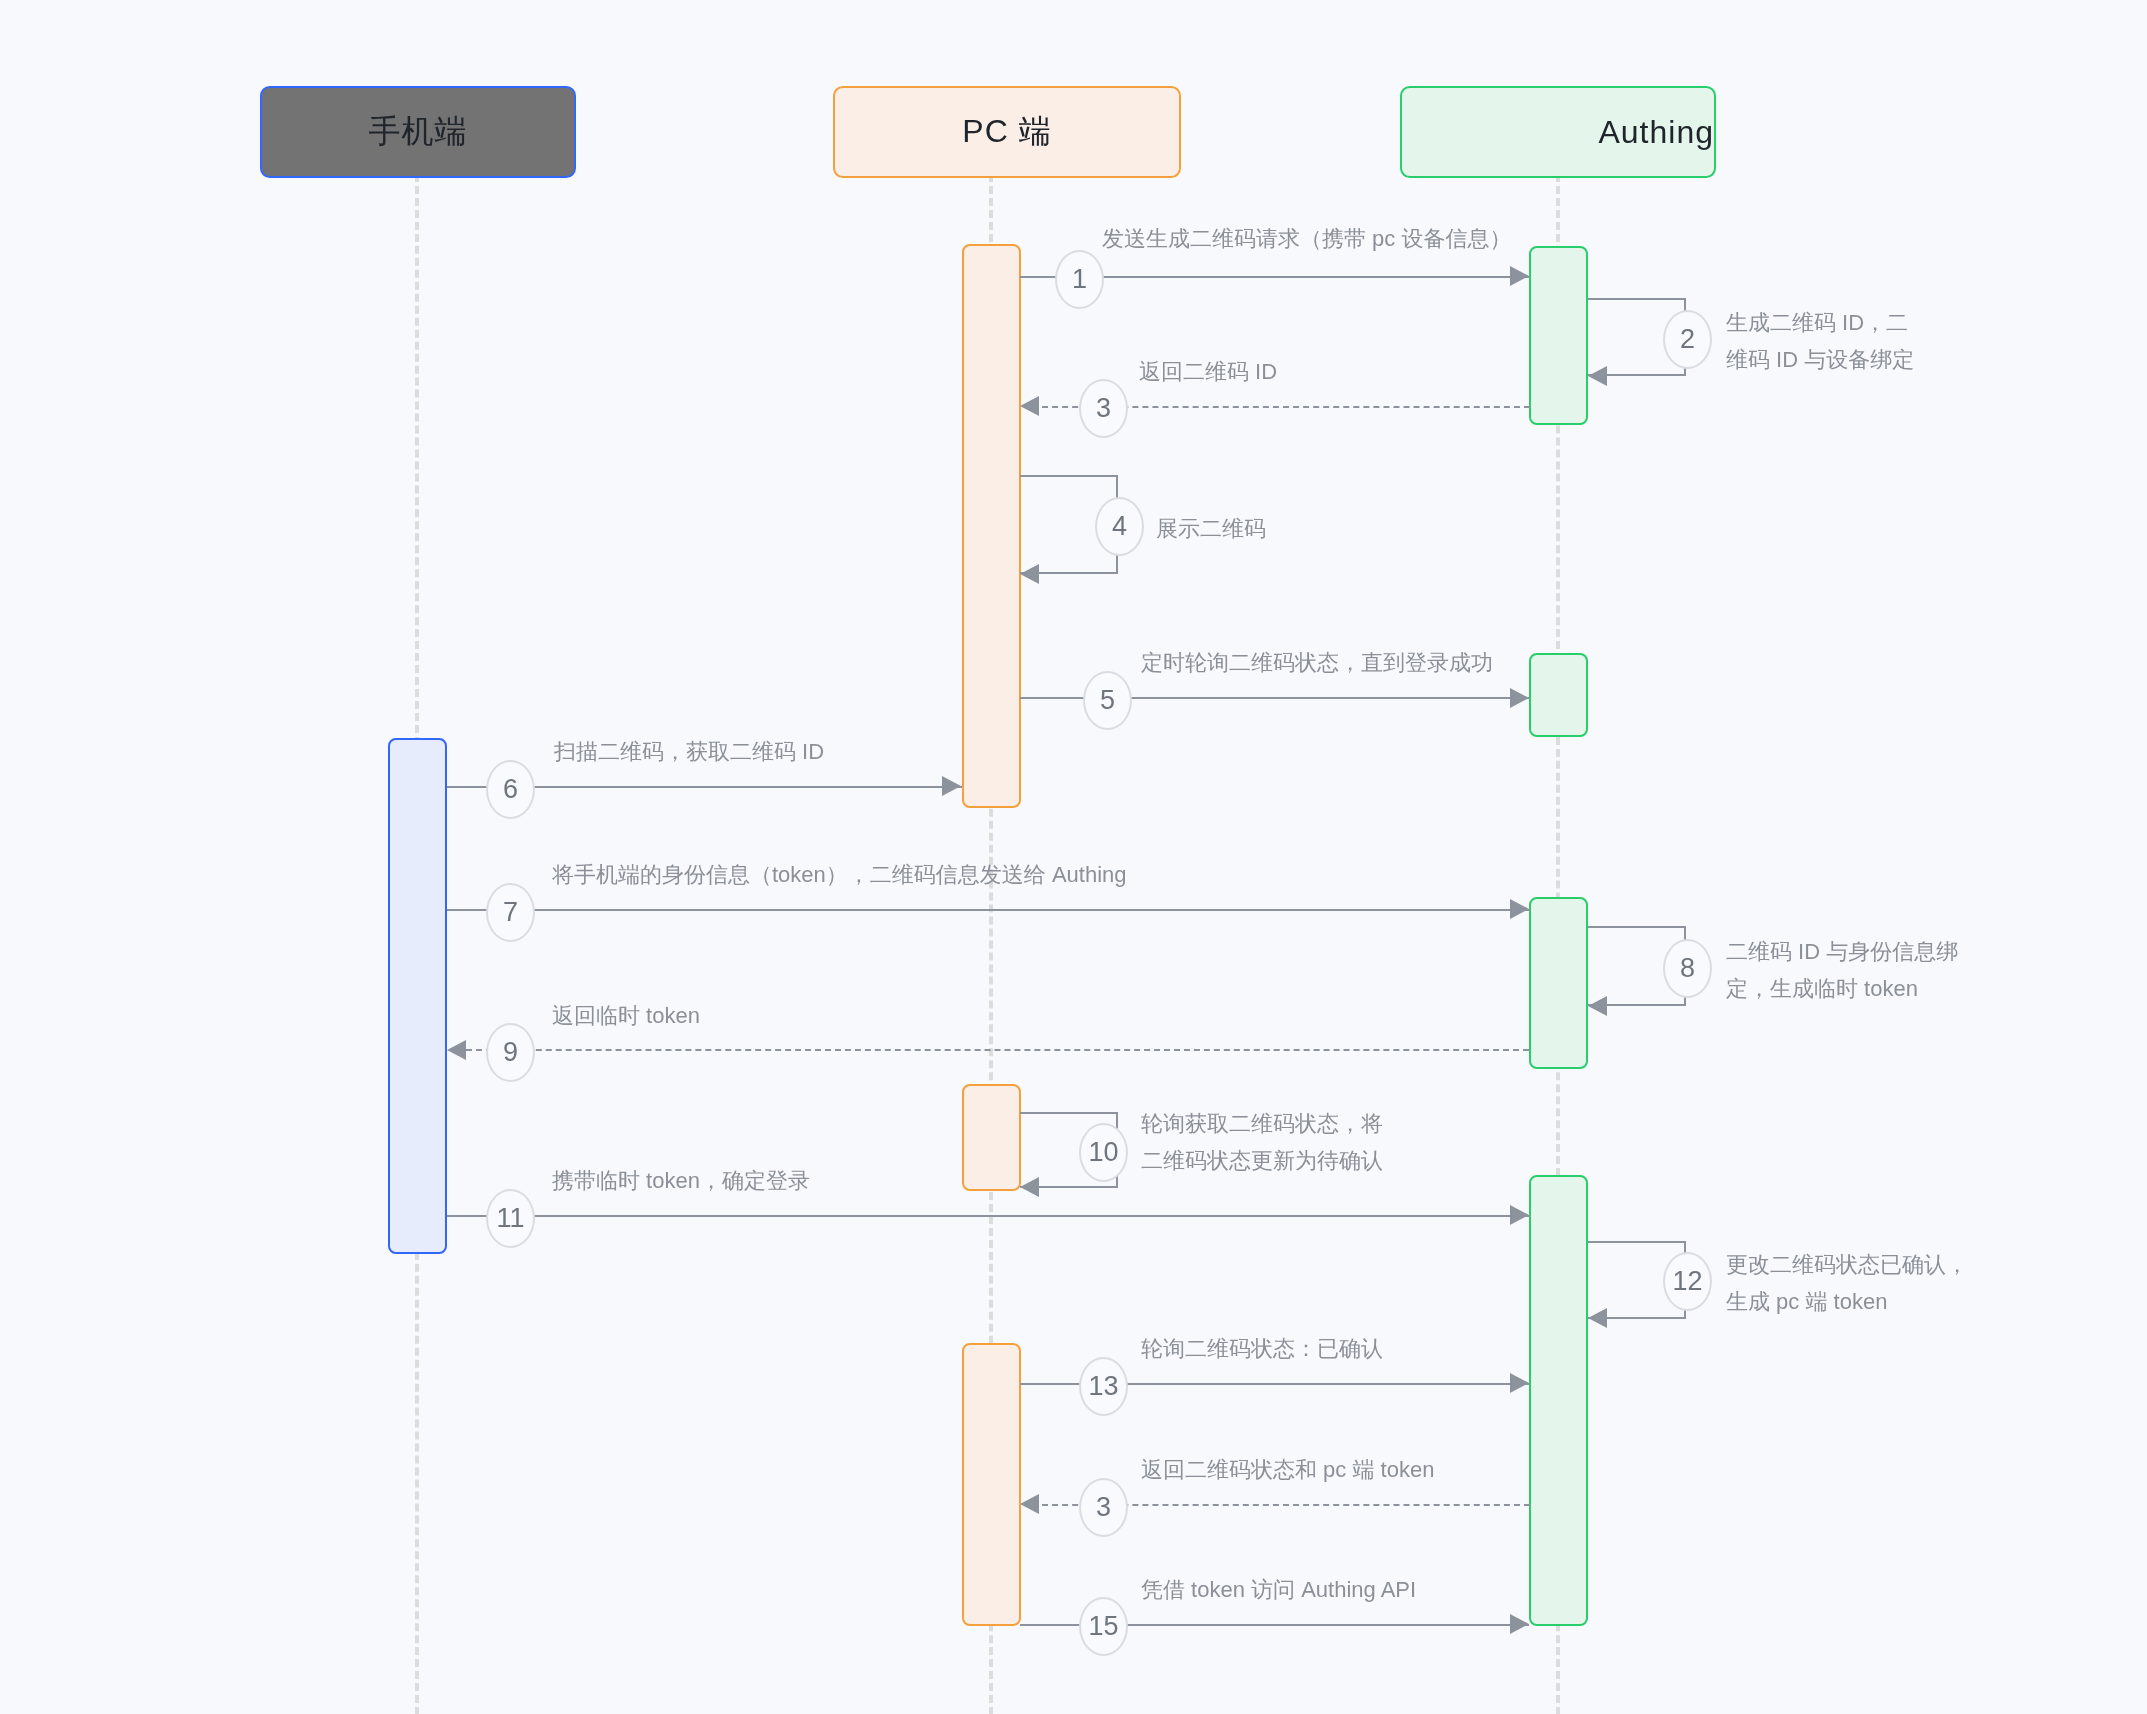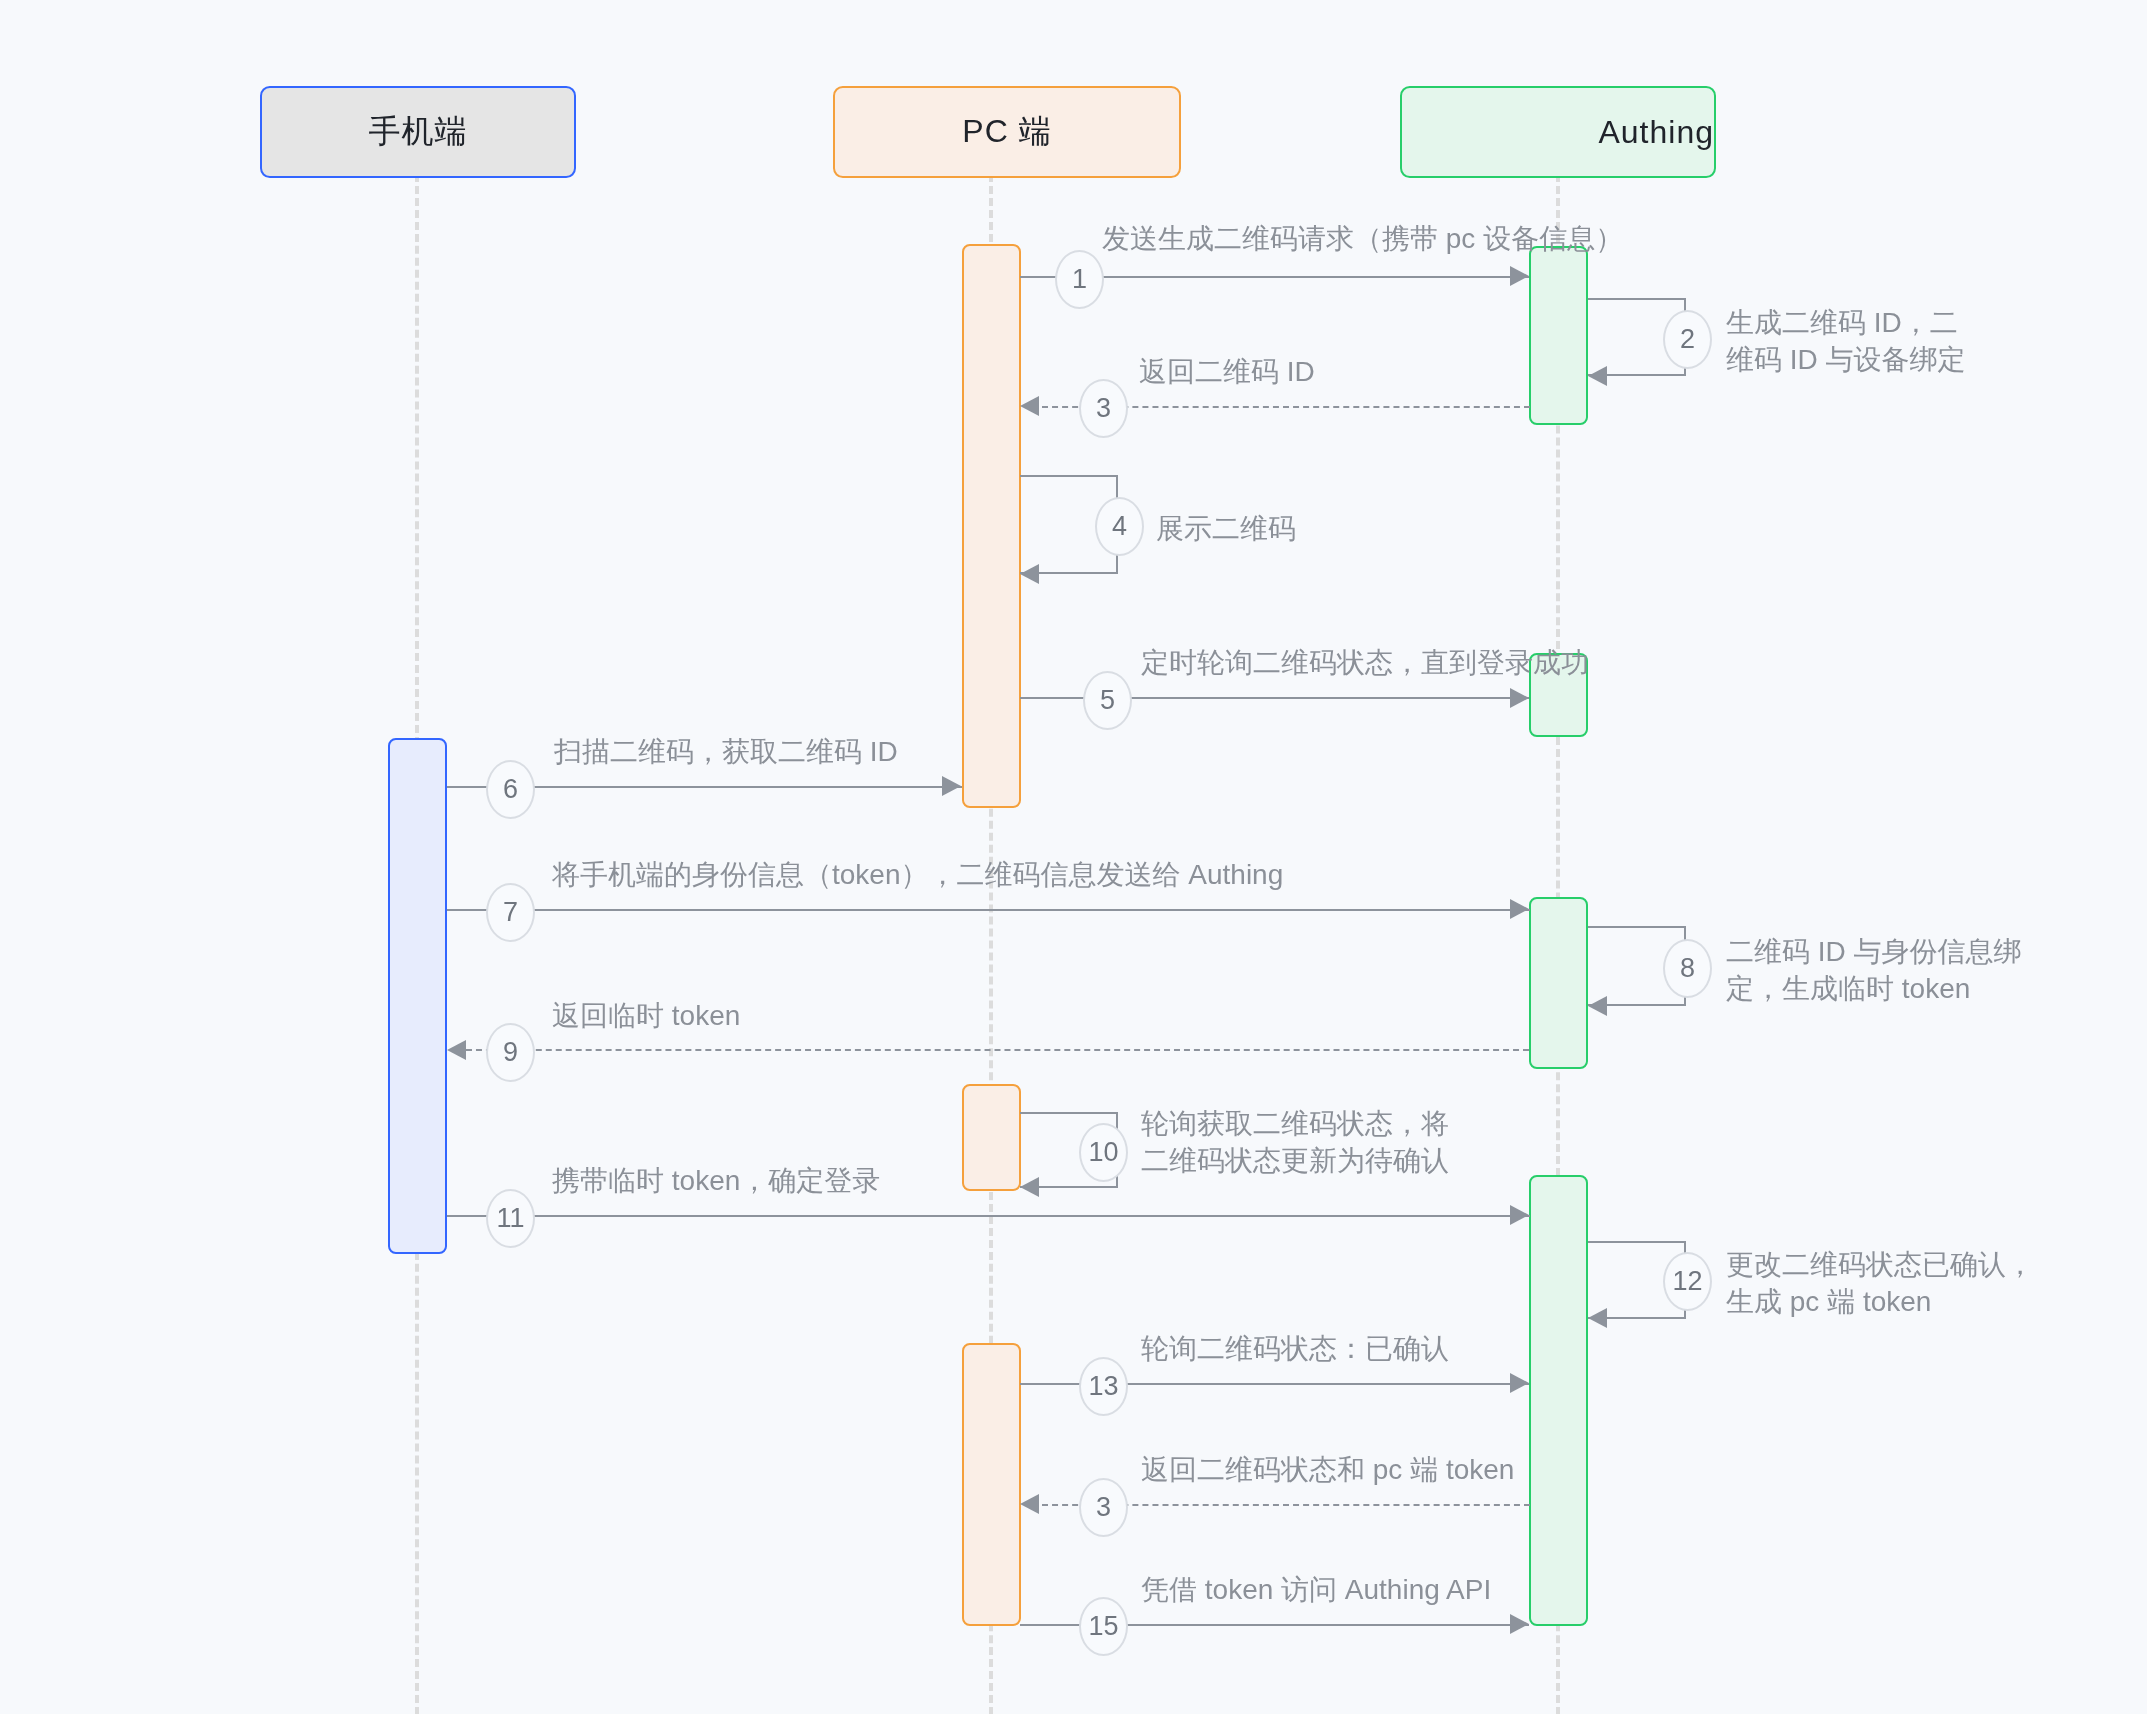--- a/index.html
+++ b/index.html
@@ -16,21 +16,21 @@
   .actor-box{
     position:absolute;
     box-sizing:border-box;
     border-radius:9.8px;
     border:2.9px solid #999;
     display:flex;align-items:center;justify-content:center;
     font-size:32px;
     color:#20242b;
     letter-spacing:1px;
   }
-  .actor-box.mobile{border-color:#3366ff;background:#e5e5e5;}
+  .actor-box.mobile{border-color:#3366ff;background:#737373;}
   .actor-box.pc{border-color:#f5a03c;background:#faeee6;}
   .actor-box.auth{border-color:#27ce6a;background:#e4f6ec;}
 
   
   .lifeline{
     position:absolute;
     width:0;
     border-left:4.9px dashed #dcdcdc;
   }
 
@@ -68,21 +68,21 @@
     border-radius:50%;
     background:#f8fafd;
     border:2px solid #d9dde3;
     display:flex;align-items:center;justify-content:center;
     font-size:27px;
     color:#6f757e;
   }
 
   .msg-label{
     position:absolute;
-    font-size:28px;
+    font-size:22px;
     color:#8b9098;
     white-space:pre;
     line-height:37px;
   }
 
   
   .loop{
     position:absolute;
     box-sizing:border-box;
     border-top:2.9px solid #8d939c;

